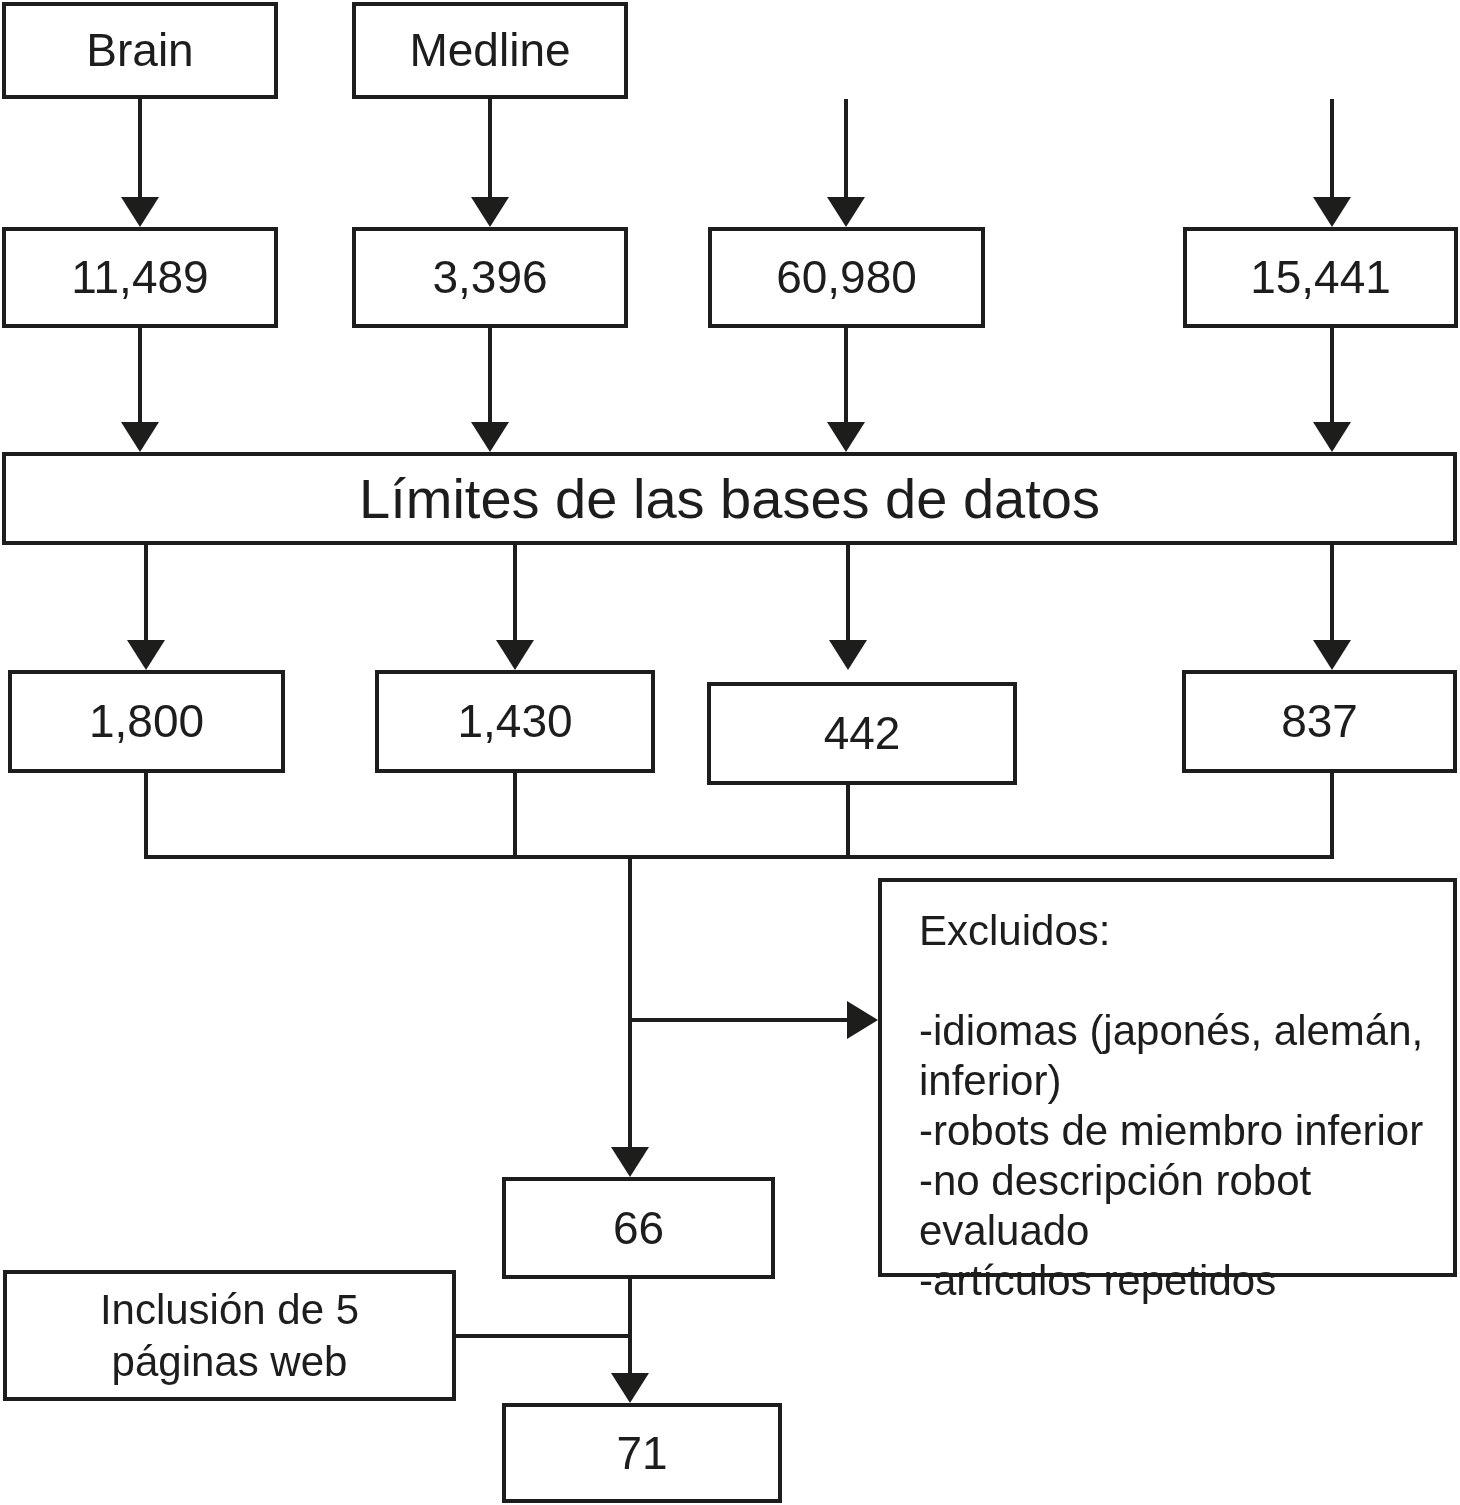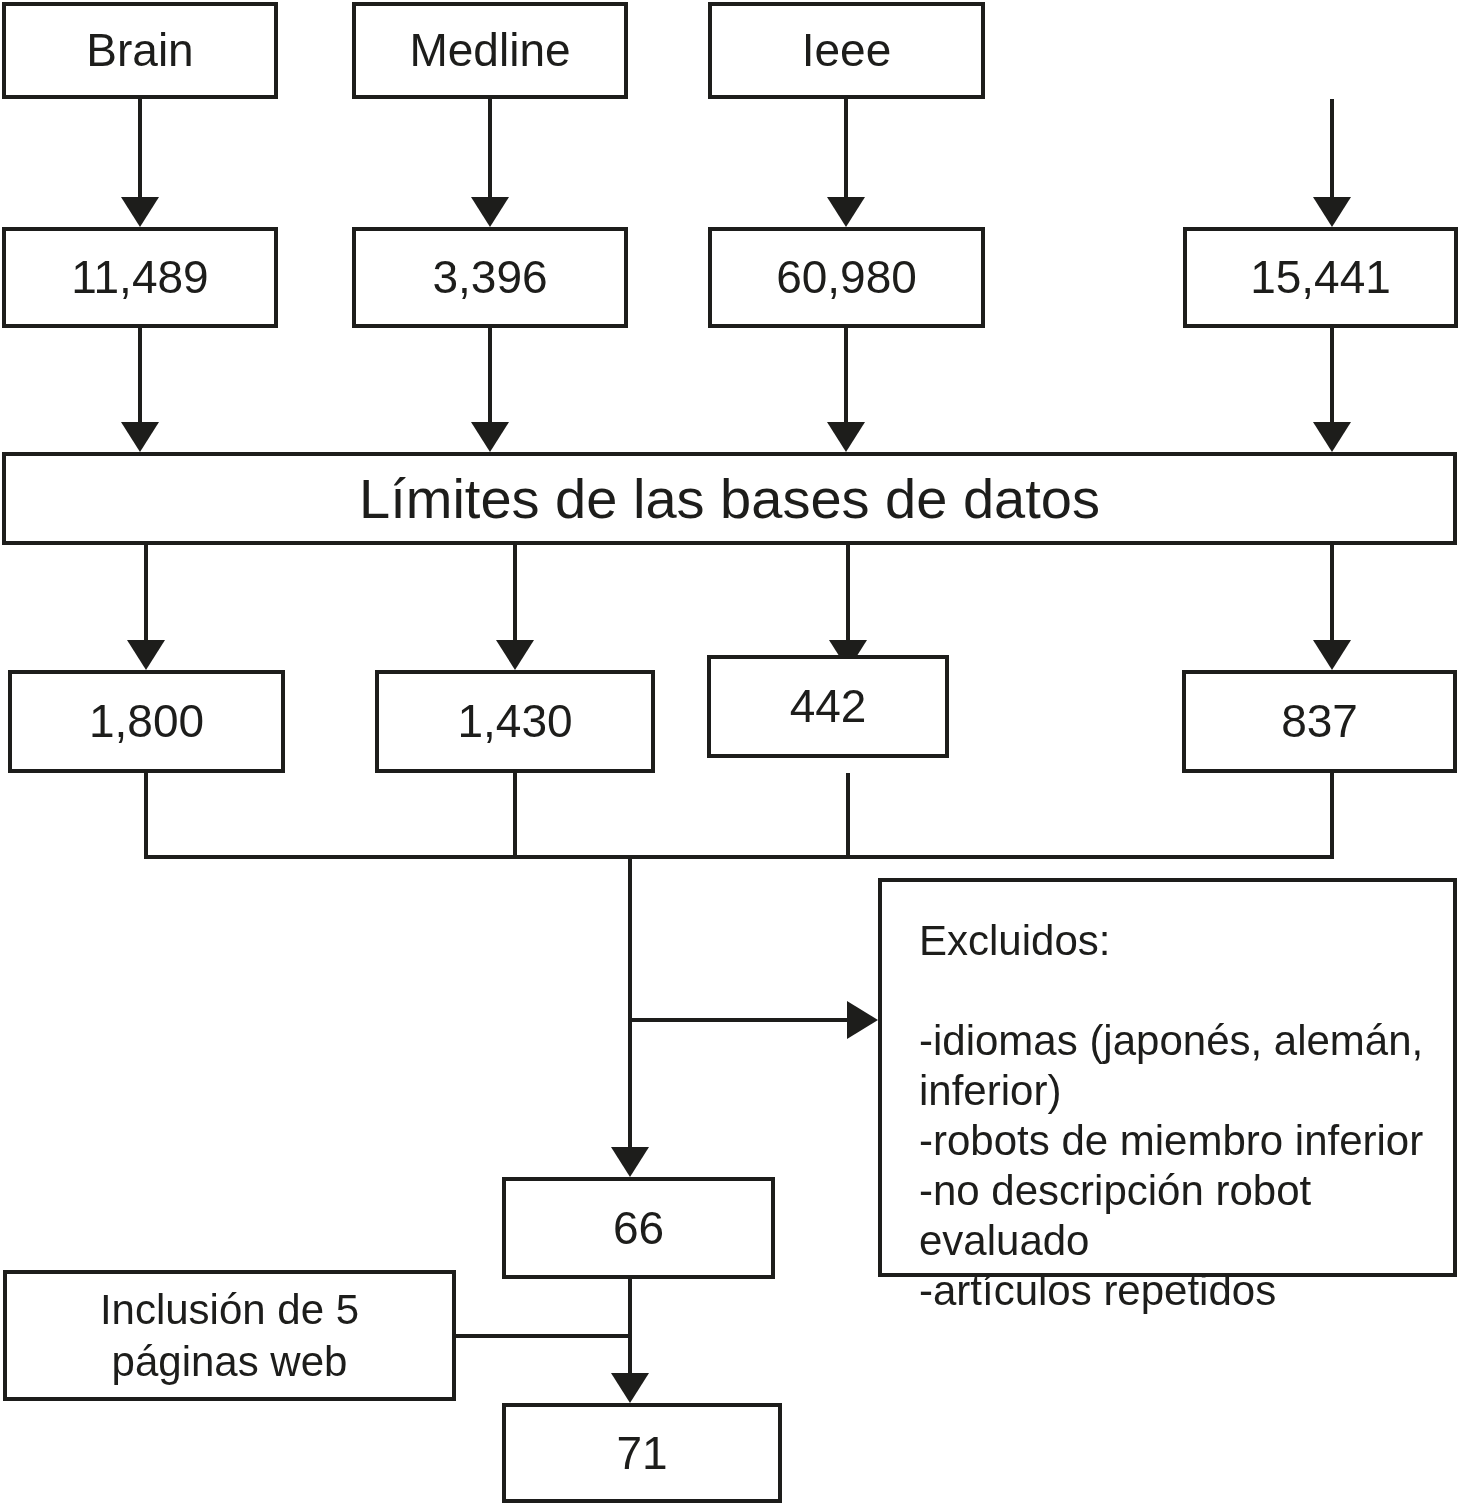--- a/index.html
+++ b/index.html
@@ -23,21 +23,21 @@
     line-height:1.1;
   }
   .bar{font-size:56px;}
   .excl{
     display:block;
     text-align:left;
     font-size:42px;
     line-height:50px;
     padding:24px 10px 0 37px;
   }
-  .excl .title{margin-bottom:50px;margin-top:10px;}
+  .excl .title{margin-bottom:50px;}
   .incl{font-size:42px;line-height:52px;flex-direction:column;}
   .line{stroke:#1d1d1b;stroke-width:4;fill:none;}
   .head{fill:#1d1d1b;stroke:none;}
 </style>
 </head>
 <body>
 
 <div class="stage">
 
   <svg class="wires" viewBox="0 0 1460 1505" aria-hidden="true">
@@ -120,23 +120,20 @@
       <path class="line" d="M421 1336 L632 1336"></path>
     </g>
   </svg>
 
   <div class="box" style="left:2px;top:2px;width:276px;height:97px">
     <span>Brain</span>
   </div>
   <div class="box" style="left:352px;top:2px;width:276px;height:97px">
     <span>Medline</span>
   </div>
-  <div class="box" style="left:708px;top:2px;width:277px;height:97px">
-    <span>Ieee</span>
-  </div>
 
   <div class="box" style="left:2px;top:227px;width:276px;height:101px">
     <span>11,489</span>
   </div>
   <div class="box" style="left:352px;top:227px;width:276px;height:101px">
     <span>3,396</span>
   </div>
   <div class="box" style="left:708px;top:227px;width:277px;height:101px">
     <span>60,980</span>
   </div>
@@ -147,21 +144,21 @@
   <div class="box bar" style="left:2px;top:452px;width:1455px;height:93px">
     <span>Límites de las bases de datos</span>
   </div>
 
   <div class="box" style="left:8px;top:670px;width:277px;height:103px">
     <span>1,800</span>
   </div>
   <div class="box" style="left:375px;top:670px;width:280px;height:103px">
     <span>1,430</span>
   </div>
-  <div class="box" style="left:707px;top:655px;width:242px;height:103px">
+  <div class="box" style="left:707px;top:682px;width:310px;height:103px">
     <span>442</span>
   </div>
   <div class="box" style="left:1182px;top:670px;width:275px;height:103px">
     <span>837</span>
   </div>
 
   <div class="box excl" style="left:878px;top:878px;width:579px;height:399px">
     <div class="title">Excluidos:</div>
     <div>-idiomas (japonés, alemán,</div>
     <div>inferior)</div>

